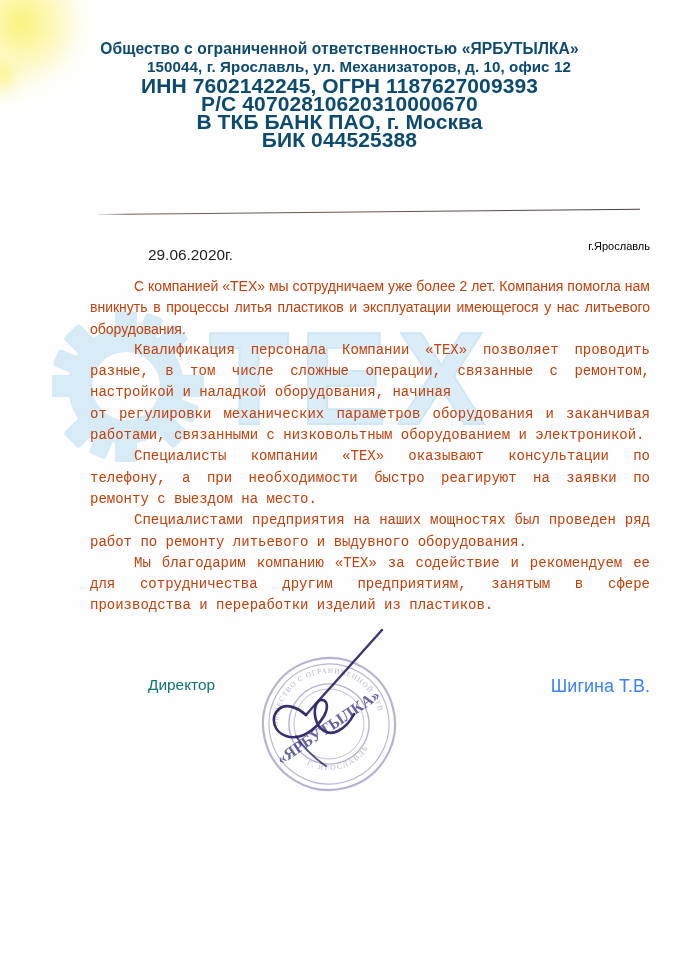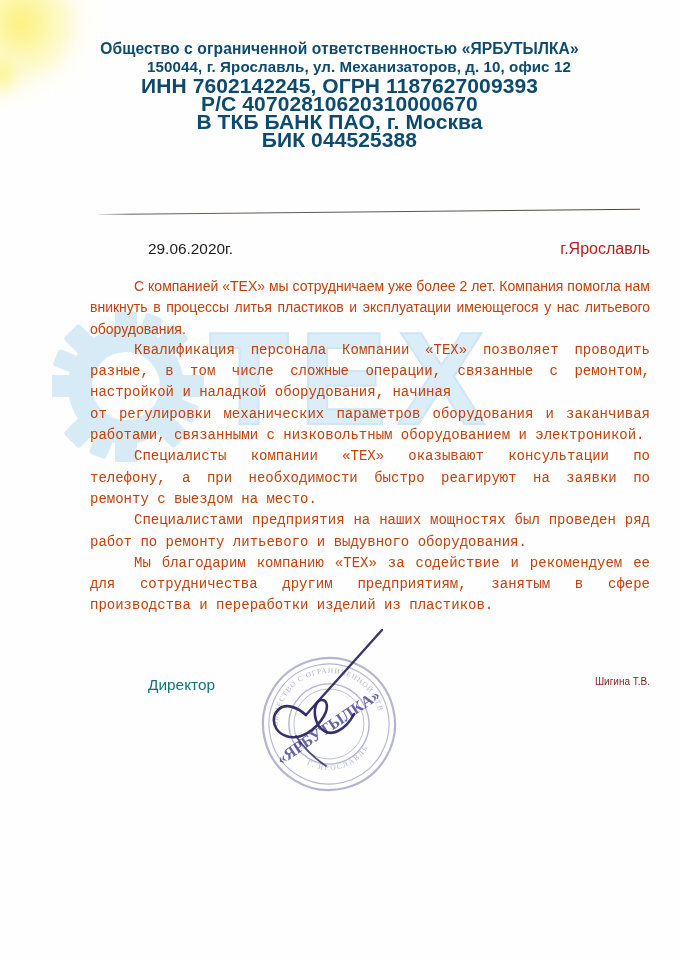--- a/index.html
+++ b/index.html
@@ -92,31 +92,31 @@
   .meta-row {
     position: absolute;
     left: 90px;
     top: 240px;
     width: 560px;
     height: 20px;
   }
   .meta-date {
     position: absolute;
     left: 58px;
-    top: 0;
+    top: 6px;
     font-size: 15.4px;
     color: #1d1d1d;
     white-space: nowrap;
   }
   .meta-city {
     position: absolute;
     right: 0;
     top: 0;
-    font-size: 16px;
-    color: #b91c1c;
+    font-size: 11px;
+    color: #000000;
     white-space: nowrap;
   }
 
   
   .body-block {
     position: absolute;
     left: 90px;
     top: 276px;
     width: 560px;
     color: #c2410c;
@@ -145,22 +145,22 @@
     left: 58px;
     top: 0;
     font-size: 15.4px;
     color: #0f766e;
     white-space: nowrap;
   }
   .sig-name {
     position: absolute;
     right: 0;
     top: 0;
-    font-size: 10px;
-    color: #7f1d1d;
+    font-size: 18px;
+    color: #3b82f6;
     white-space: nowrap;
   }
 
   
   .stamp-wrap {
     position: absolute;
     left: 234px;
     top: 616px;
     width: 190px;
     height: 190px;

